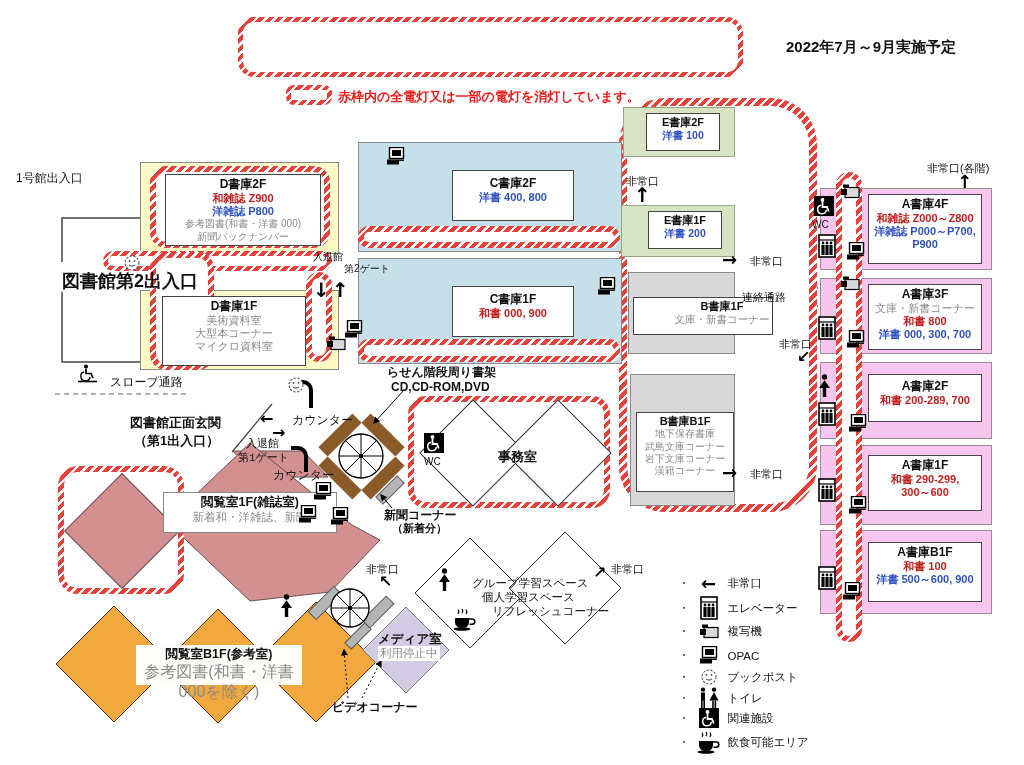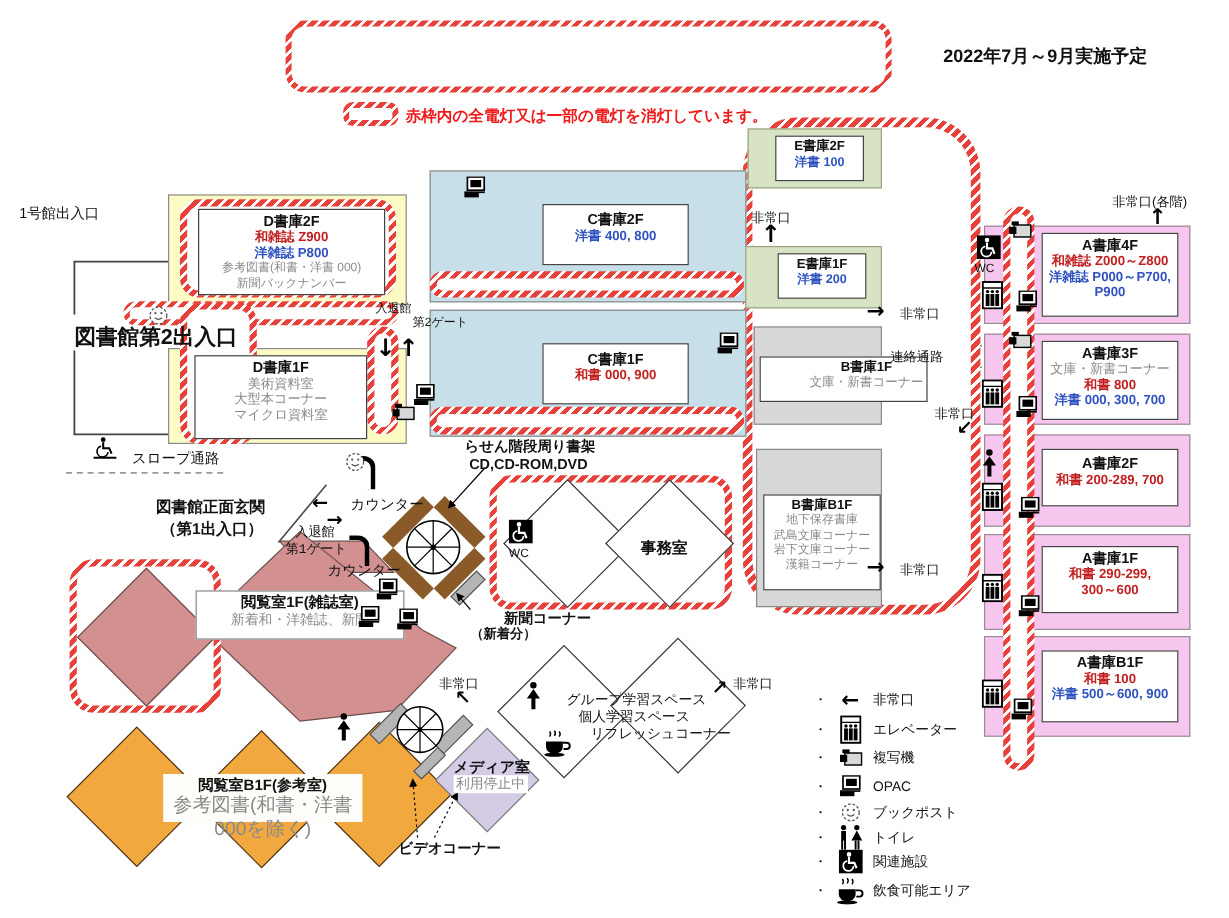--- a/index.html
+++ b/index.html
@@ -233,22 +233,22 @@
   <div class="lbl bold" style="left:134px;top:432px;font-size:13px;">（第1出入口）</div>
   <div class="lbl" style="left:246px;top:436px;font-size:11px;">入退館</div>
   <div class="lbl" style="left:238px;top:450px;font-size:11px;font-family:Liberation Mono, monospace;">第1ゲート</div>
   <div class="lbl" style="left:313px;top:250px;font-size:10px;">入退館</div>
   <div class="lbl" style="left:308px;top:262px;font-size:10px;margin-left:36px;">第2ゲート</div>
   <div class="lbl" style="left:292px;top:412px;">カウンター</div>
   <div class="lbl" style="left:273px;top:467px;">カウンター</div>
   <div class="lbl" style="left:742px;top:290px;font-size:11px;">連絡通路</div>
   <div class="lbl bold" style="left:387px;top:364px;">らせん階段周り書架</div>
   <div class="lbl bold" style="left:391px;top:380px;">CD,CD-ROM,DVD</div>
-  <div class="lbl bold" style="left:498px;top:448px;font-size:13px;z-index:6;margin-left:36px;">事務室</div>
-  <div class="lbl bold" style="left:384px;top:507px;margin-left:36px;">新聞コーナー</div>
+  <div class="lbl bold" style="left:498px;top:448px;font-size:13px;z-index:6;">事務室</div>
+  <div class="lbl bold" style="left:384px;top:507px;">新聞コーナー</div>
   <div class="lbl bold" style="left:392px;top:521px;font-size:11px;">（新着分）</div>
   <div class="lbl bold" style="left:332px;top:699px;">ビデオコーナー</div>
   <div class="lbl bold" style="left:378px;top:631px;font-size:12.5px;z-index:5;">メディア室</div>
   <div class="lbl t-gray" style="left:378px;top:646px;font-size:11.5px;font-weight:normal;background:#fff;padding:0 2px;z-index:5;">利用停止中</div>
   <div class="lbl" style="left:472px;top:576px;font-size:11.5px;">グループ学習スペース</div>
   <div class="lbl" style="left:482px;top:590px;font-size:11.5px;">個人学習スペース</div>
   <div class="lbl" style="left:492px;top:604px;font-size:11.5px;">リフレッシュコーナー</div>
   <div class="lbl" style="left:424px;top:456px;font-size:10px;z-index:6;">WC</div>
   <div class="lbl" style="left:812px;top:219px;font-size:10px;z-index:6;">WC</div>
 

